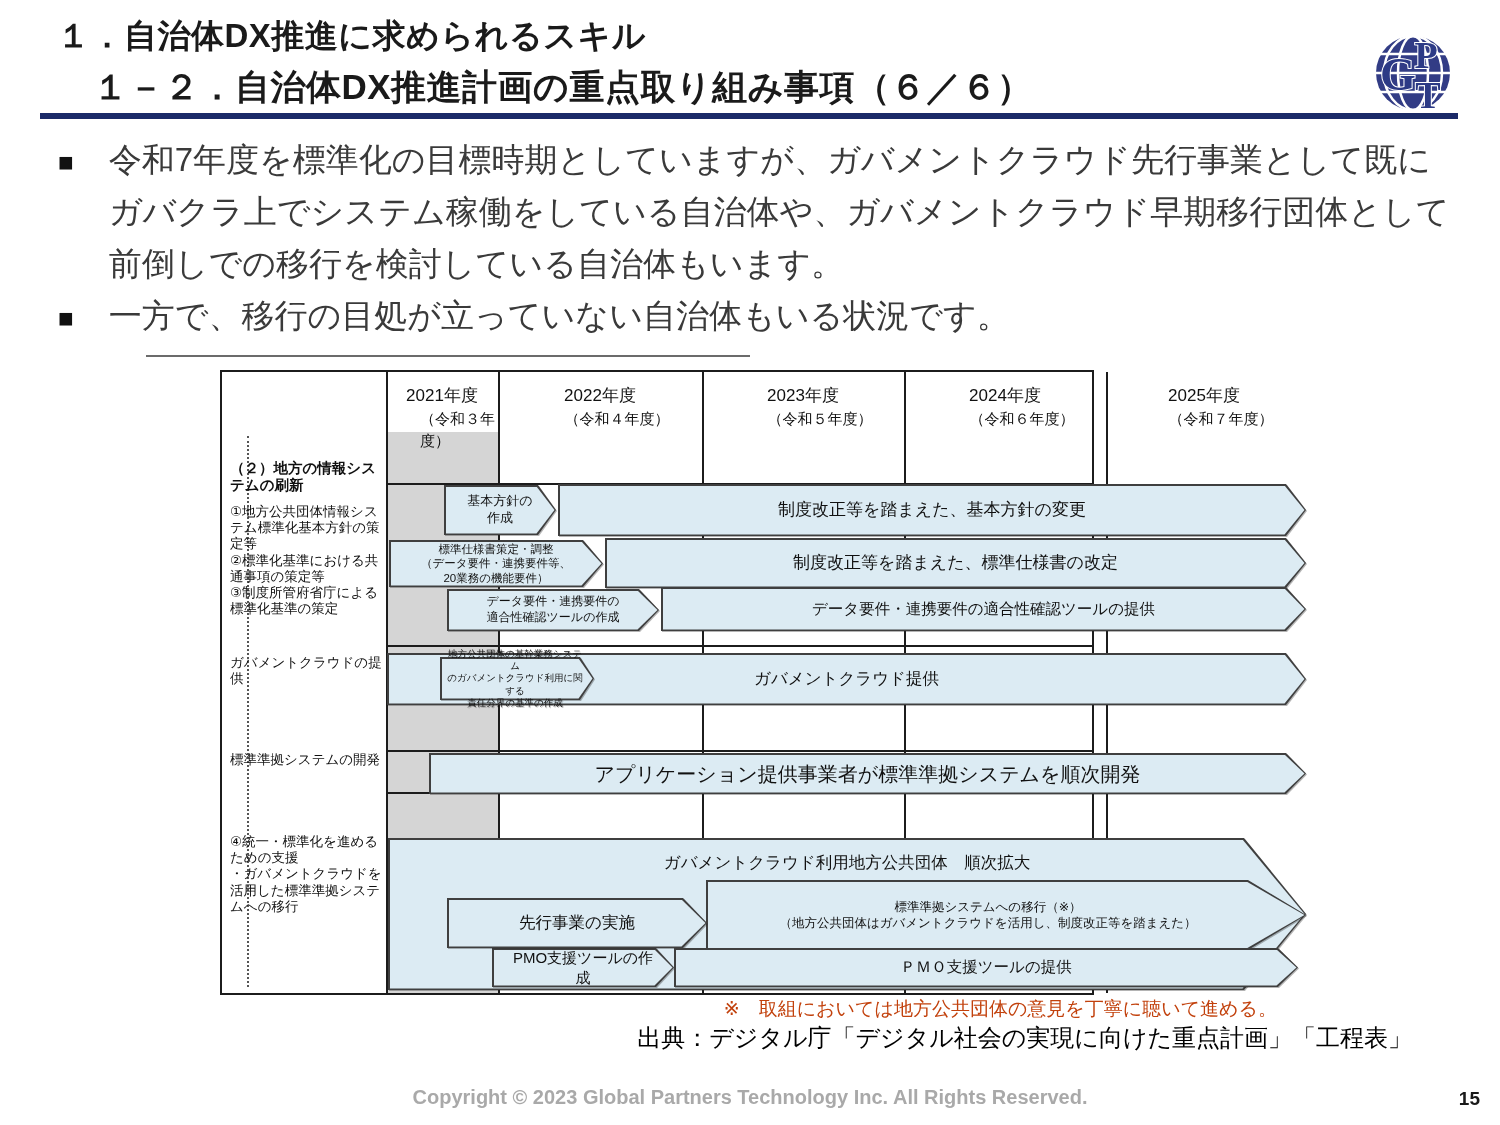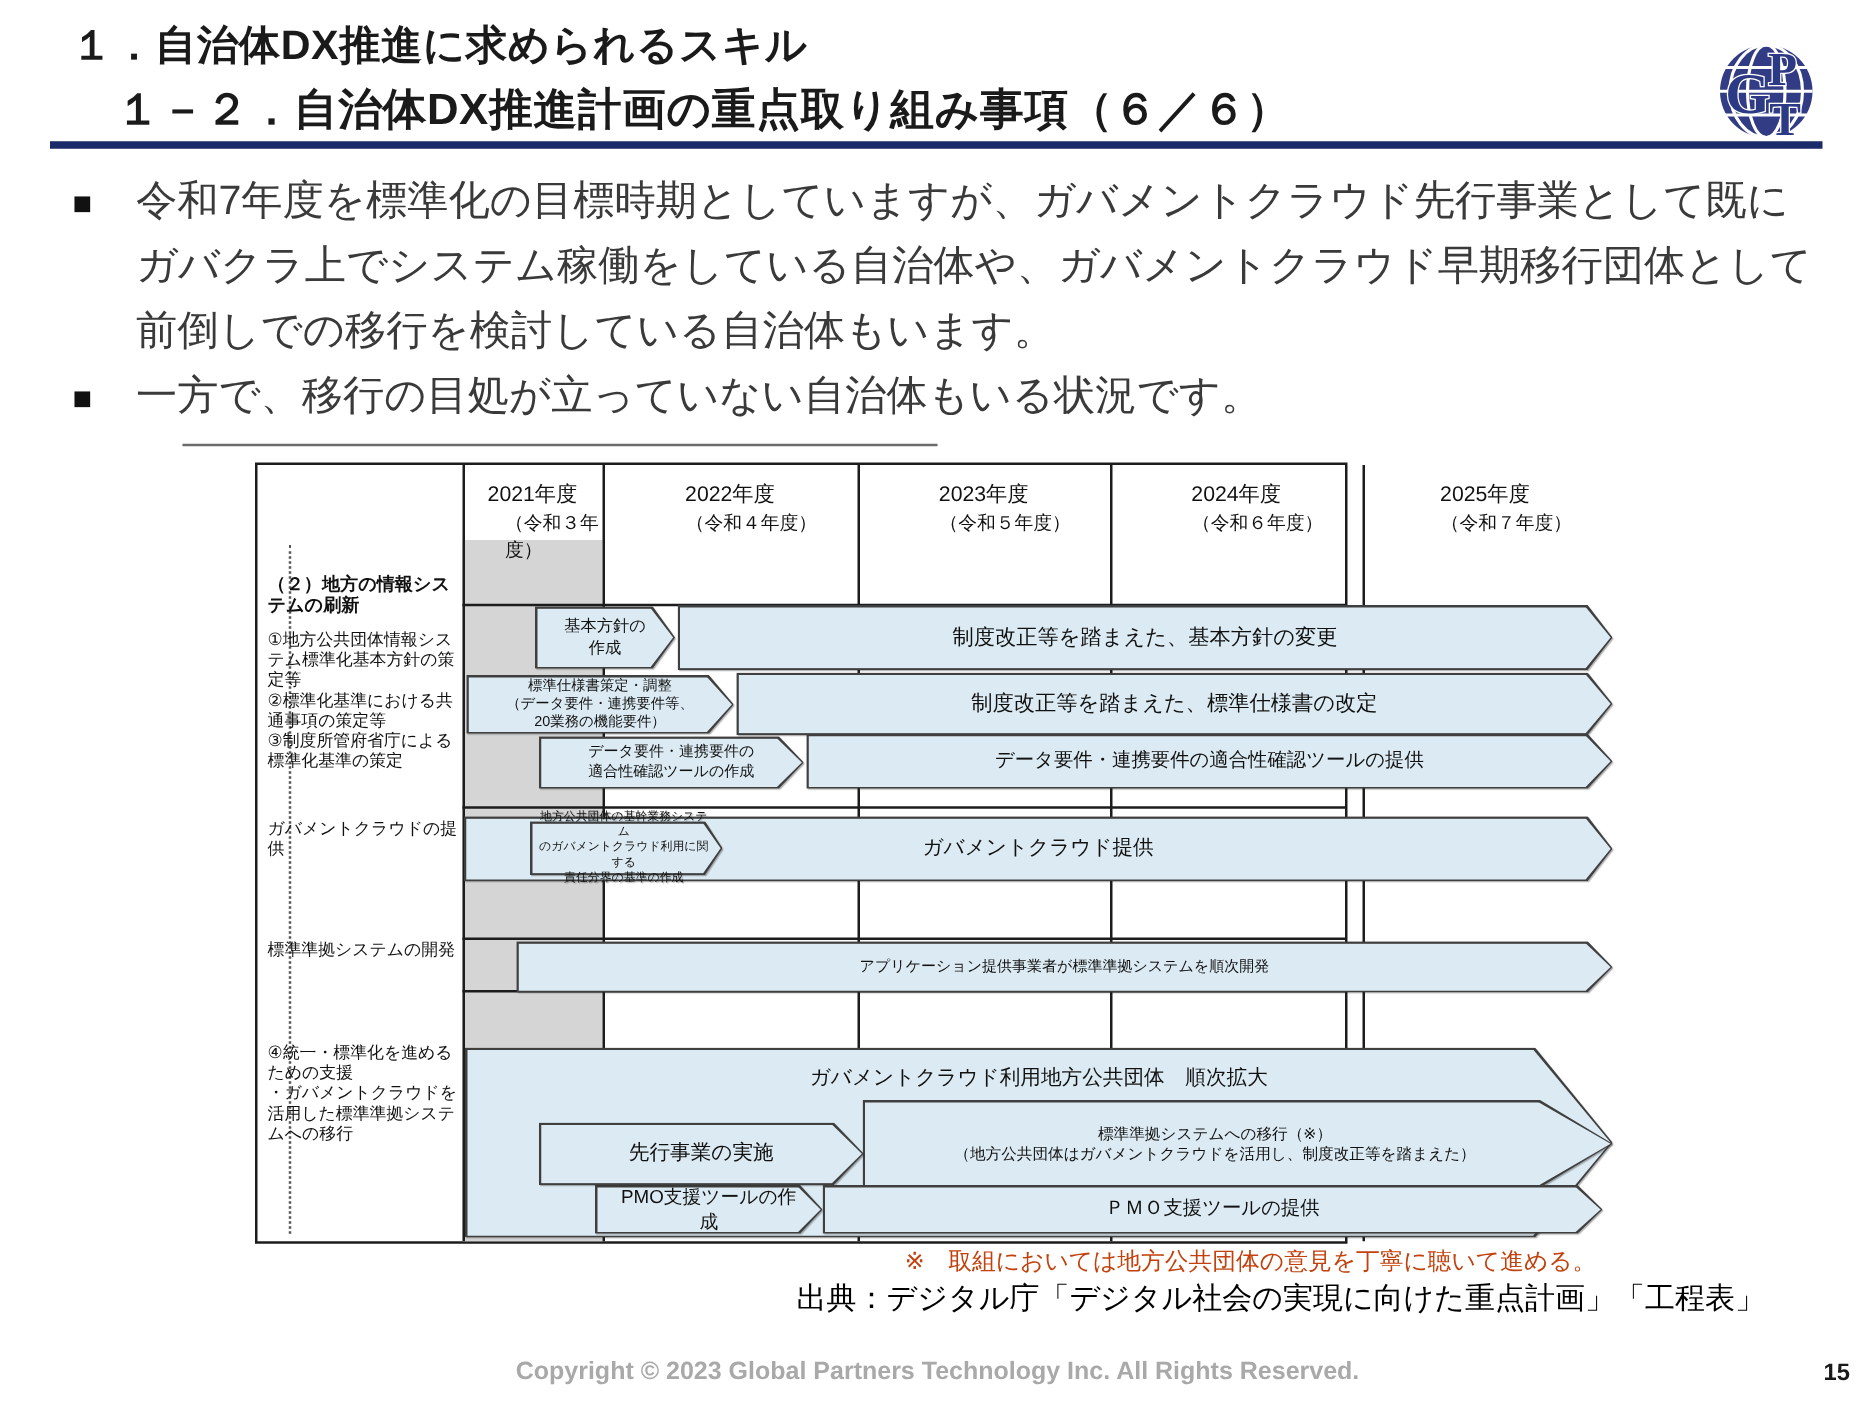--- a/index.html
+++ b/index.html
@@ -13,21 +13,21 @@
   .logo{position:absolute;left:1374px;top:28px;width:78px;height:86px;}
 
   
   .bullets{position:absolute;left:58px;top:134px;width:1400px;}
   .bullet{display:flex;gap:20px;}
   .bullet .marker{flex:0 0 auto;font-size:26px;line-height:52px;padding-top:2px;color:#111;}
   .bullet .btext{font-size:33px;line-height:52px;color:#3a3a3a;width:1350px;margin-left:15px;}
 
   
   .pre-rule{position:absolute;left:146px;top:355px;width:604px;height:2px;background:#6b6b6b;}
-  .chart{position:absolute;left:204px;top:370px;width:874px;height:625px;
+  .chart{position:absolute;left:220px;top:370px;width:874px;height:625px;
          border:2.5px solid #1c1c1c;box-sizing:border-box;background:#fff;}
   .band{position:absolute;left:164px;top:60px;width:112px;bottom:0;background:#d5d5d5;}
   .vline{position:absolute;top:0;bottom:0;width:2px;background:#1c1c1c;}
   .hline{position:absolute;left:164px;right:0;height:2px;background:#1c1c1c;}
   .dotline{position:absolute;left:25px;top:64px;bottom:6px;border-left:2px dotted #555;}
 
   .colhead{position:absolute;top:0;height:60px;display:flex;flex-direction:column;
            align-items:center;justify-content:flex-start;padding-top:12px;box-sizing:border-box;}
   .colhead .yr{font-size:17px;line-height:24px;color:#111;}
   .colhead .era{font-size:15px;line-height:22px;color:#111;margin-left:34px;}
@@ -185,21 +185,21 @@
       <div class="shape b"></div>
         <div class="shape f"></div>
       <div class="lbl" style="font-size:9.5px;line-height:1.3;padding:0 10px 0 6px">地方公共団体の基幹業務システム
 のガバメントクラウド利用に関する
 責任分界の基準の作成</div>
     </div>
 
     <div class="bar tip20" style="left:207px;top:381px;width:877px;height:41px">
       <div class="shape b"></div>
         <div class="shape f"></div>
-      <div class="lbl" style="font-size:12px">アプリケーション提供事業者が標準準拠システムを順次開発</div>
+      <div class="lbl" style="font-size:20px">アプリケーション提供事業者が標準準拠システムを順次開発</div>
     </div>
 
     <div class="bar tip62" style="left:166px;top:466px;width:918px;height:152px">
       <div class="shape b"></div>
         <div class="shape f"></div>
       <div class="lbl attop" style="font-size:16.5px">ガバメントクラウド利用地方公共団体　順次拡大</div>
     </div>
     <div class="bar tip58" style="left:484px;top:508px;width:600px;height:70px">
       <div class="shape b"></div>
         <div class="shape f"></div>

